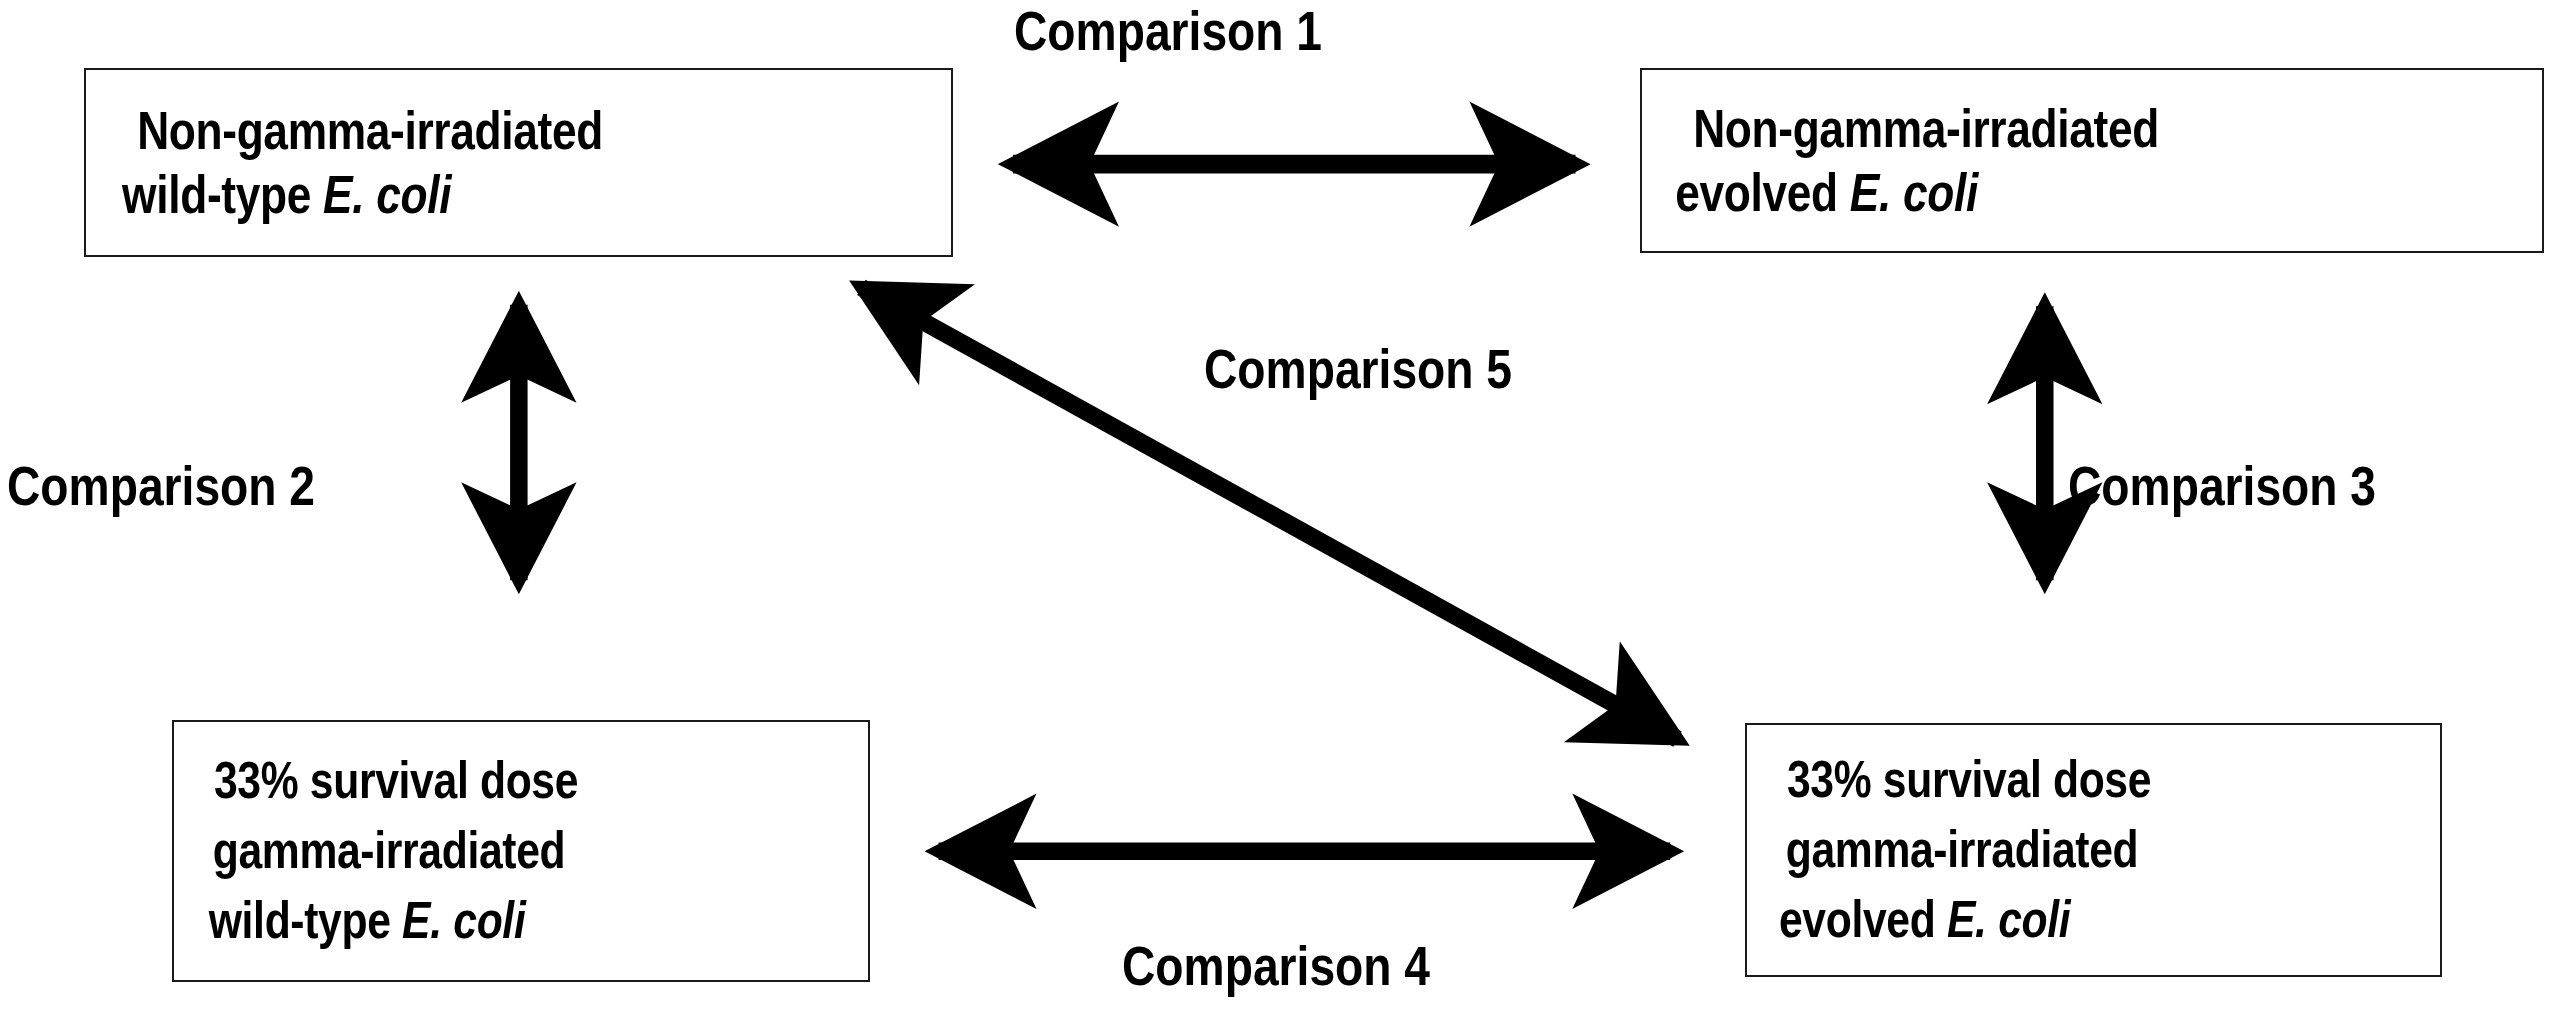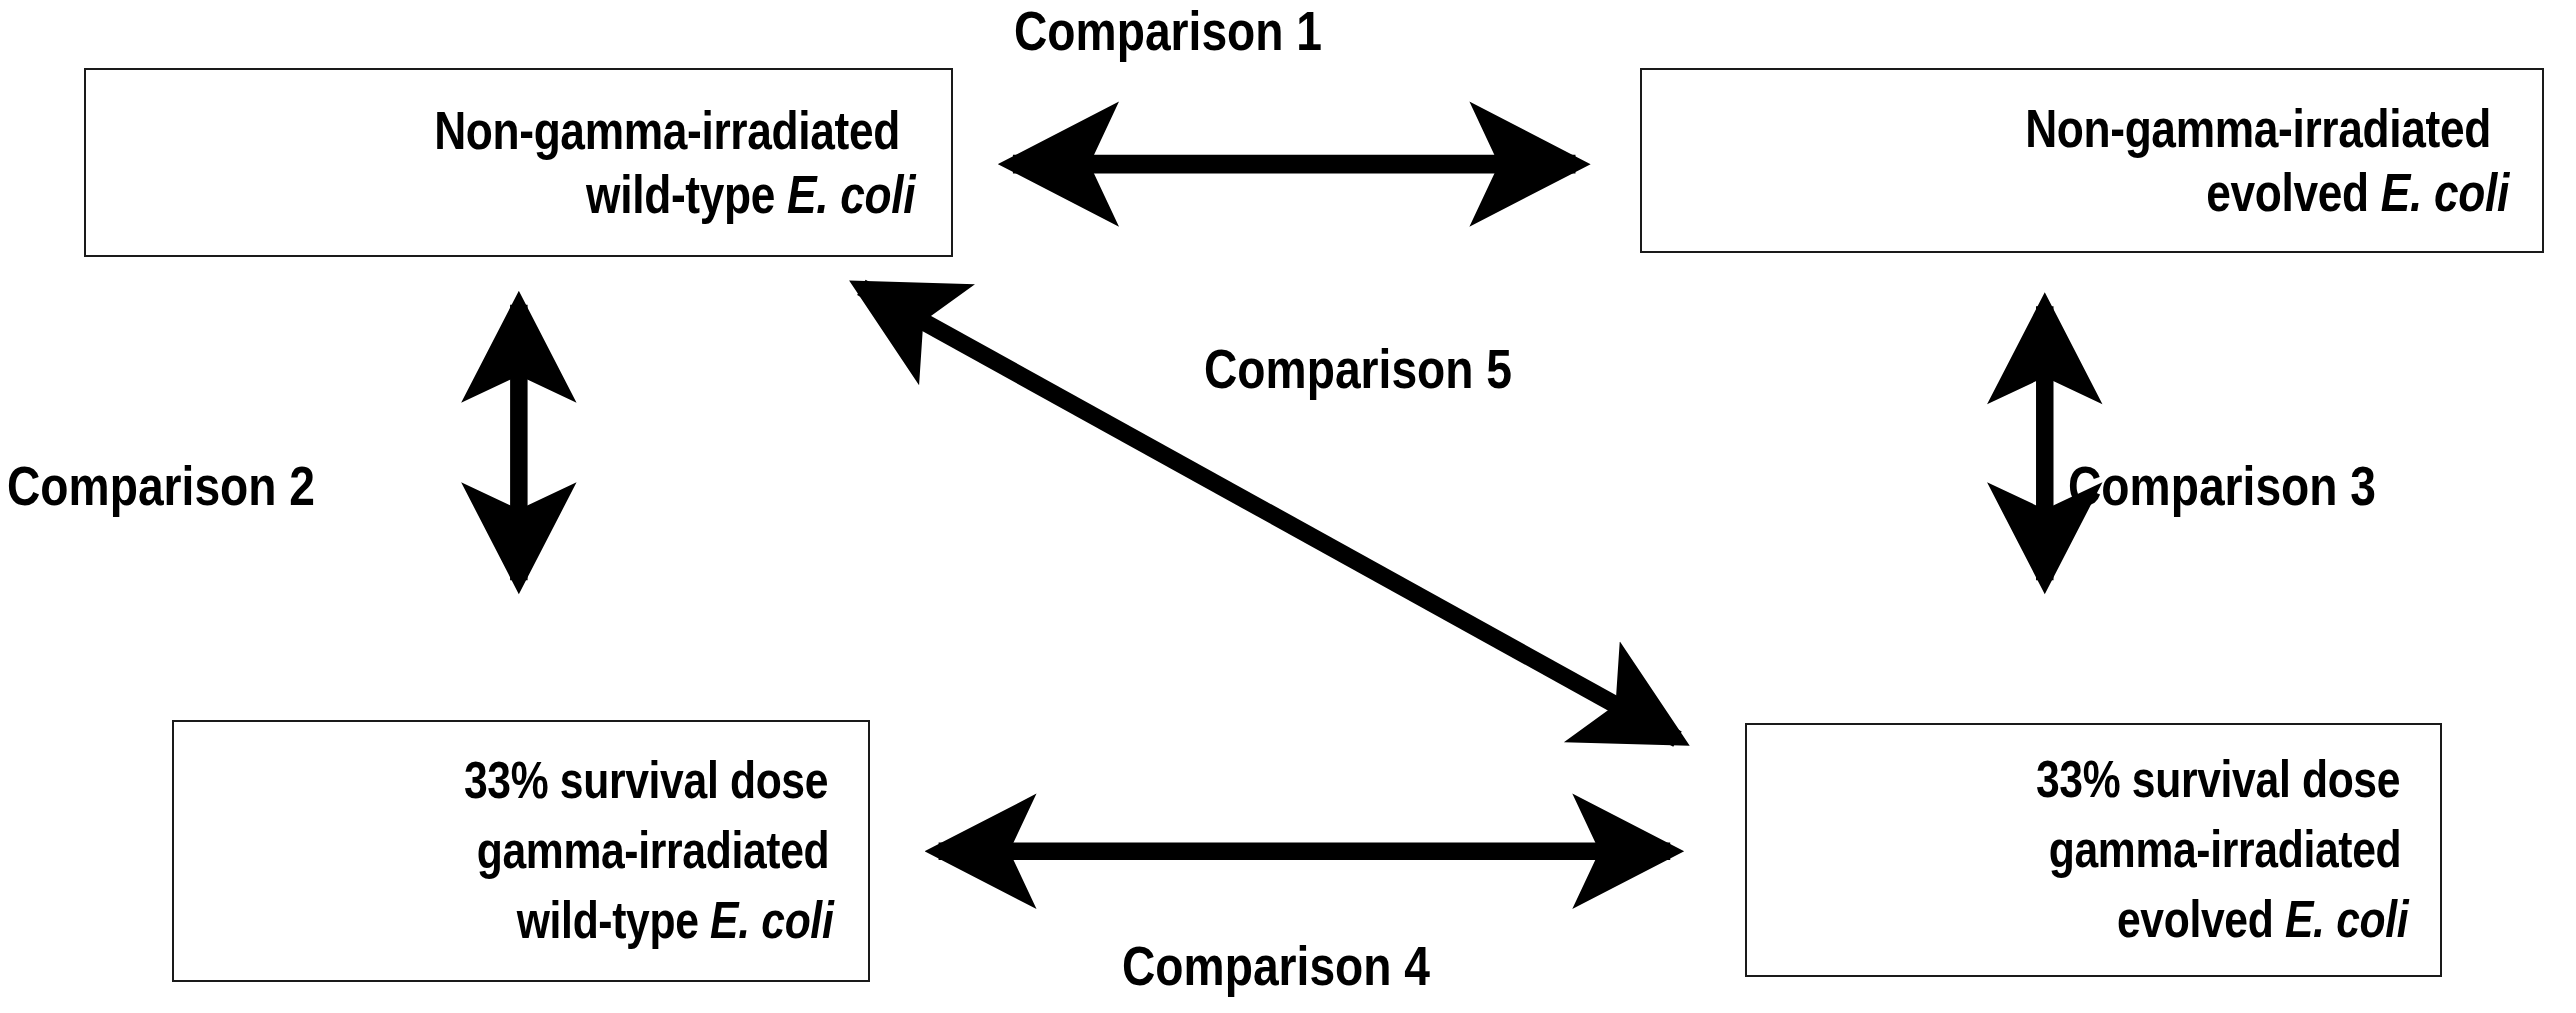--- a/index.html
+++ b/index.html
@@ -17,21 +17,21 @@
   }
 
   
   .node-box {
     position: absolute;
     box-sizing: border-box;
     border: 2.9px solid #1a1a1a;
     background: #ffffff;
     display: flex;
     flex-direction: column;
-    align-items: flex-end;
+    align-items: flex-start;
     justify-content: center;
     text-align: center;
   }
   .node-line {
     display: block;
     font-weight: bold;
     color: #000000;
     font-size: 54px;
     line-height: 1.17;
     letter-spacing: -0.4px;

